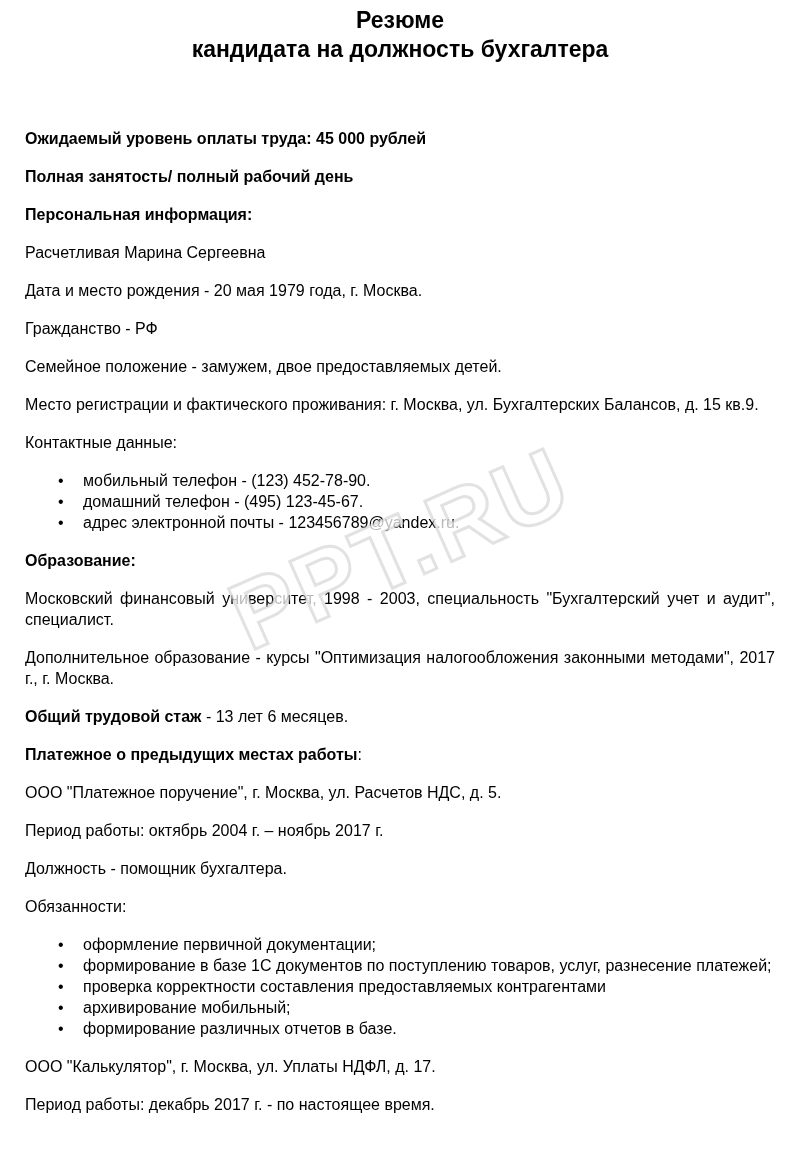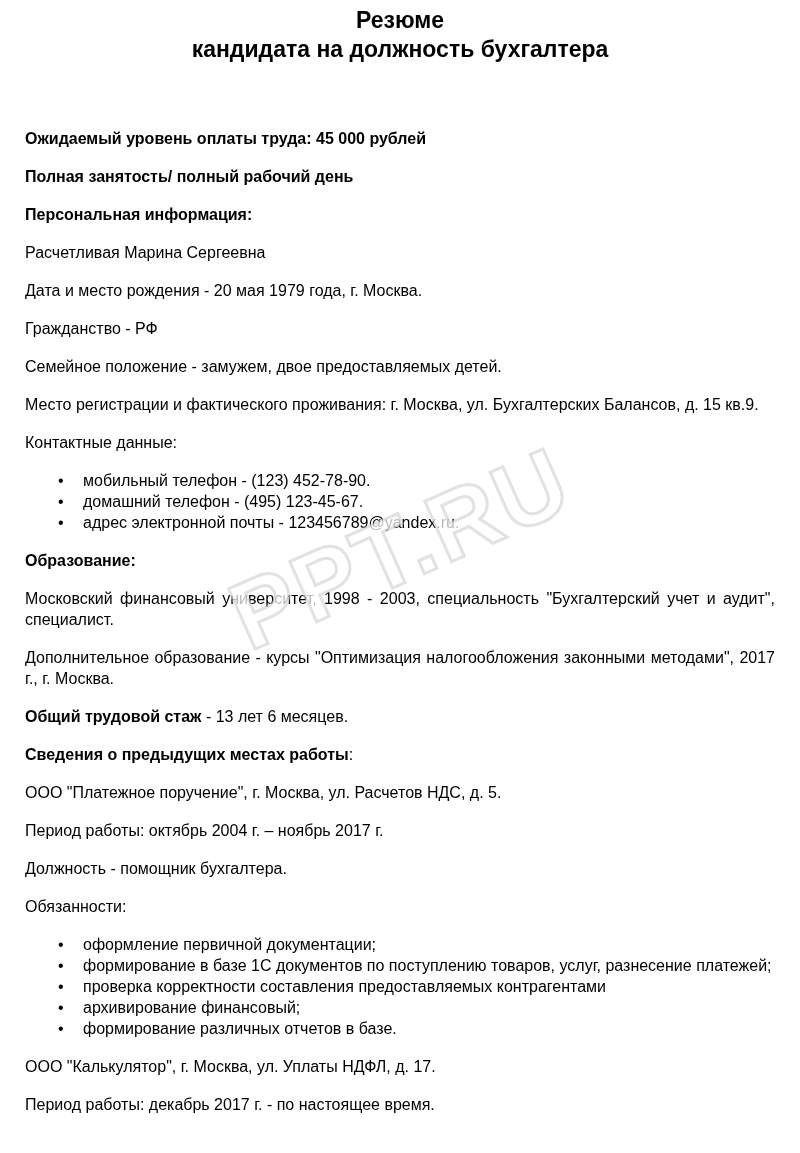--- a/index.html
+++ b/index.html
@@ -97,35 +97,35 @@
   </ul>
 
   <p><b>Образование:</b></p>
 
   <p>Московский финансовый университет, 1998 - 2003, специальность "Бухгалтерский учет и аудит", специалист.</p>
 
   <p>Дополнительное образование - курсы "Оптимизация налогообложения законными методами", 2017 г., г. Москва.</p>
 
   <p><b>Общий трудовой стаж</b><span> - 13 лет 6 месяцев.</span></p>
 
-  <p><b>Сведения о предыдущих местах работы</b><span>:</span></p>
+  <p><b>Платежное о предыдущих местах работы</b><span>:</span></p>
 
   <p>ООО "Платежное поручение", г. Москва, ул. Расчетов НДС, д. 5.</p>
 
   <p>Период работы: октябрь 2004 г. – ноябрь 2017 г.</p>
 
   <p>Должность - помощник бухгалтера.</p>
 
   <p>Обязанности:</p>
 
   <ul class="dash-list">
     <li>оформление первичной документации;</li>
     <li>формирование в базе 1С документов по поступлению товаров, услуг, разнесение платежей;</li>
     <li>проверка корректности составления предоставляемых контрагентами</li>
-    <li>архивирование финансовый;</li>
+    <li>архивирование мобильный;</li>
     <li>формирование различных отчетов в базе.</li>
   </ul>
 
   <p>ООО "Калькулятор", г. Москва, ул. Уплаты НДФЛ, д. 17.</p>
 
   <p>Период работы: декабрь 2017 г. - по настоящее время.</p>
 
 </div>
 
 <div class="watermark">PPT.RU</div>

